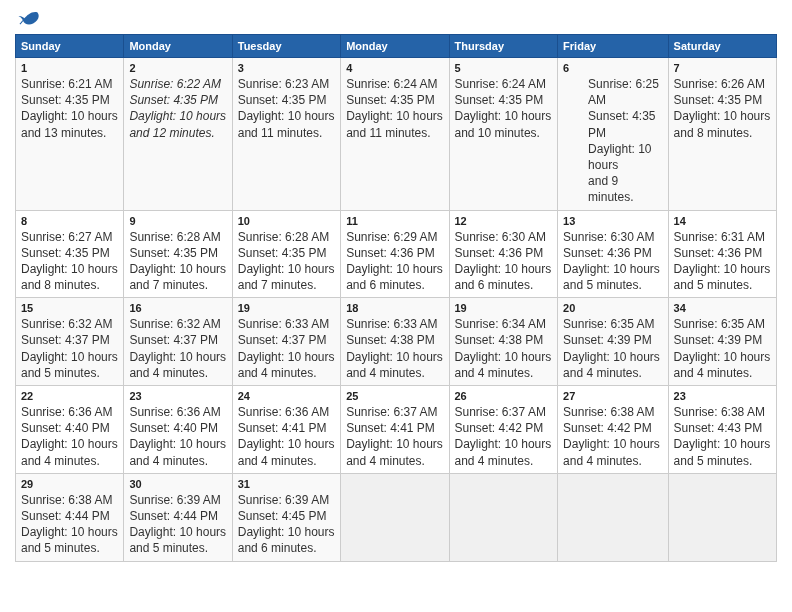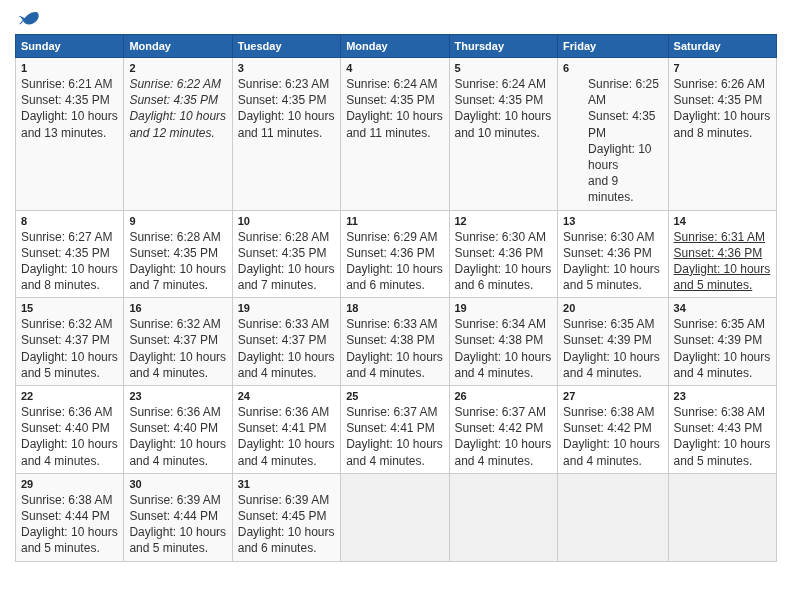--- a/index.html
+++ b/index.html
@@ -220,21 +220,21 @@
           </td>
           <td>
             <span class="day-num">13</span>
             <div class="day-info" style="white-space: pre-line;">Sunrise: 6:30 AM
 Sunset: 4:36 PM
 Daylight: 10 hours
 and 5 minutes.</div>
           </td>
           <td>
             <span class="day-num">14</span>
-            <div class="day-info" style="white-space: pre-line; text-decoration: underline;">Sunrise: 6:31 AM
+            <div class="day-info" style="white-space: pre-line;">Sunrise: 6:31 AM
 Sunset: 4:36 PM
 Daylight: 10 hours
 and 5 minutes.</div>
           </td>
         </tr>
         <tr>
           <td>
             <span class="day-num">15</span>
             <div class="day-info" style="white-space: pre-line;">Sunrise: 6:32 AM
 Sunset: 4:37 PM

